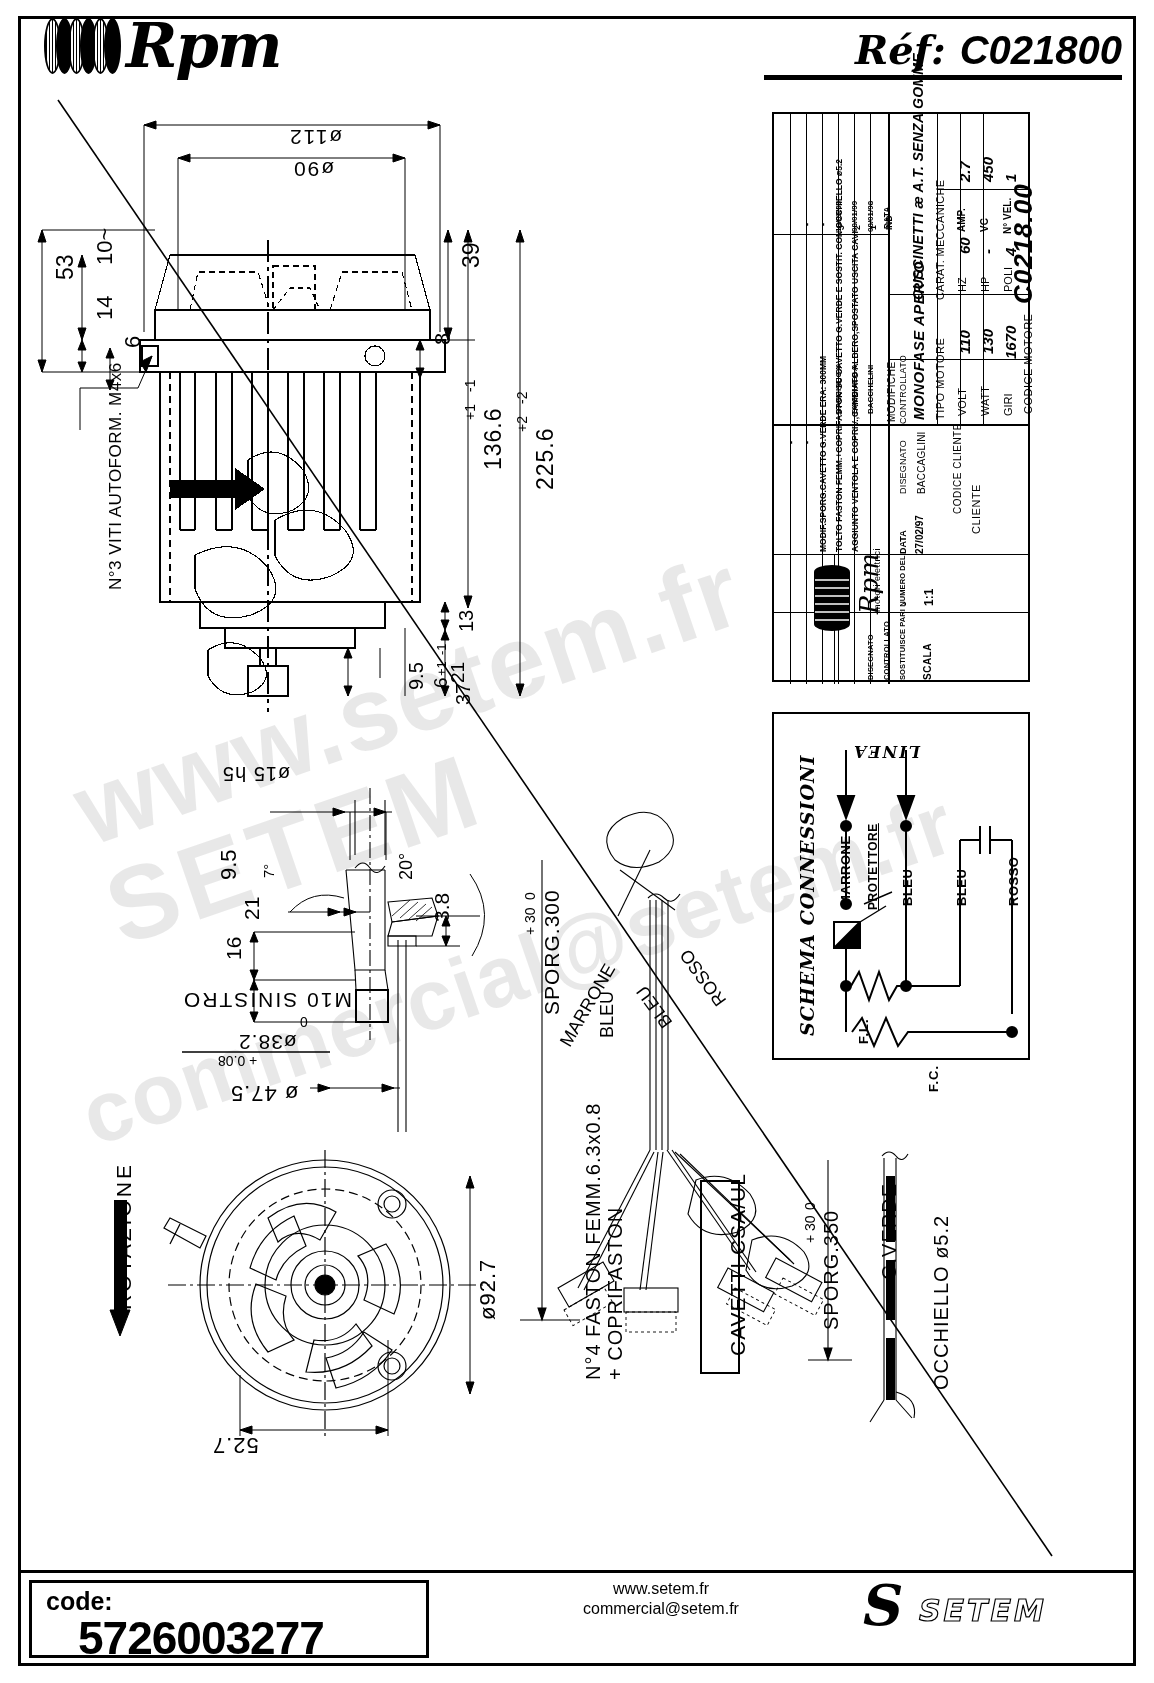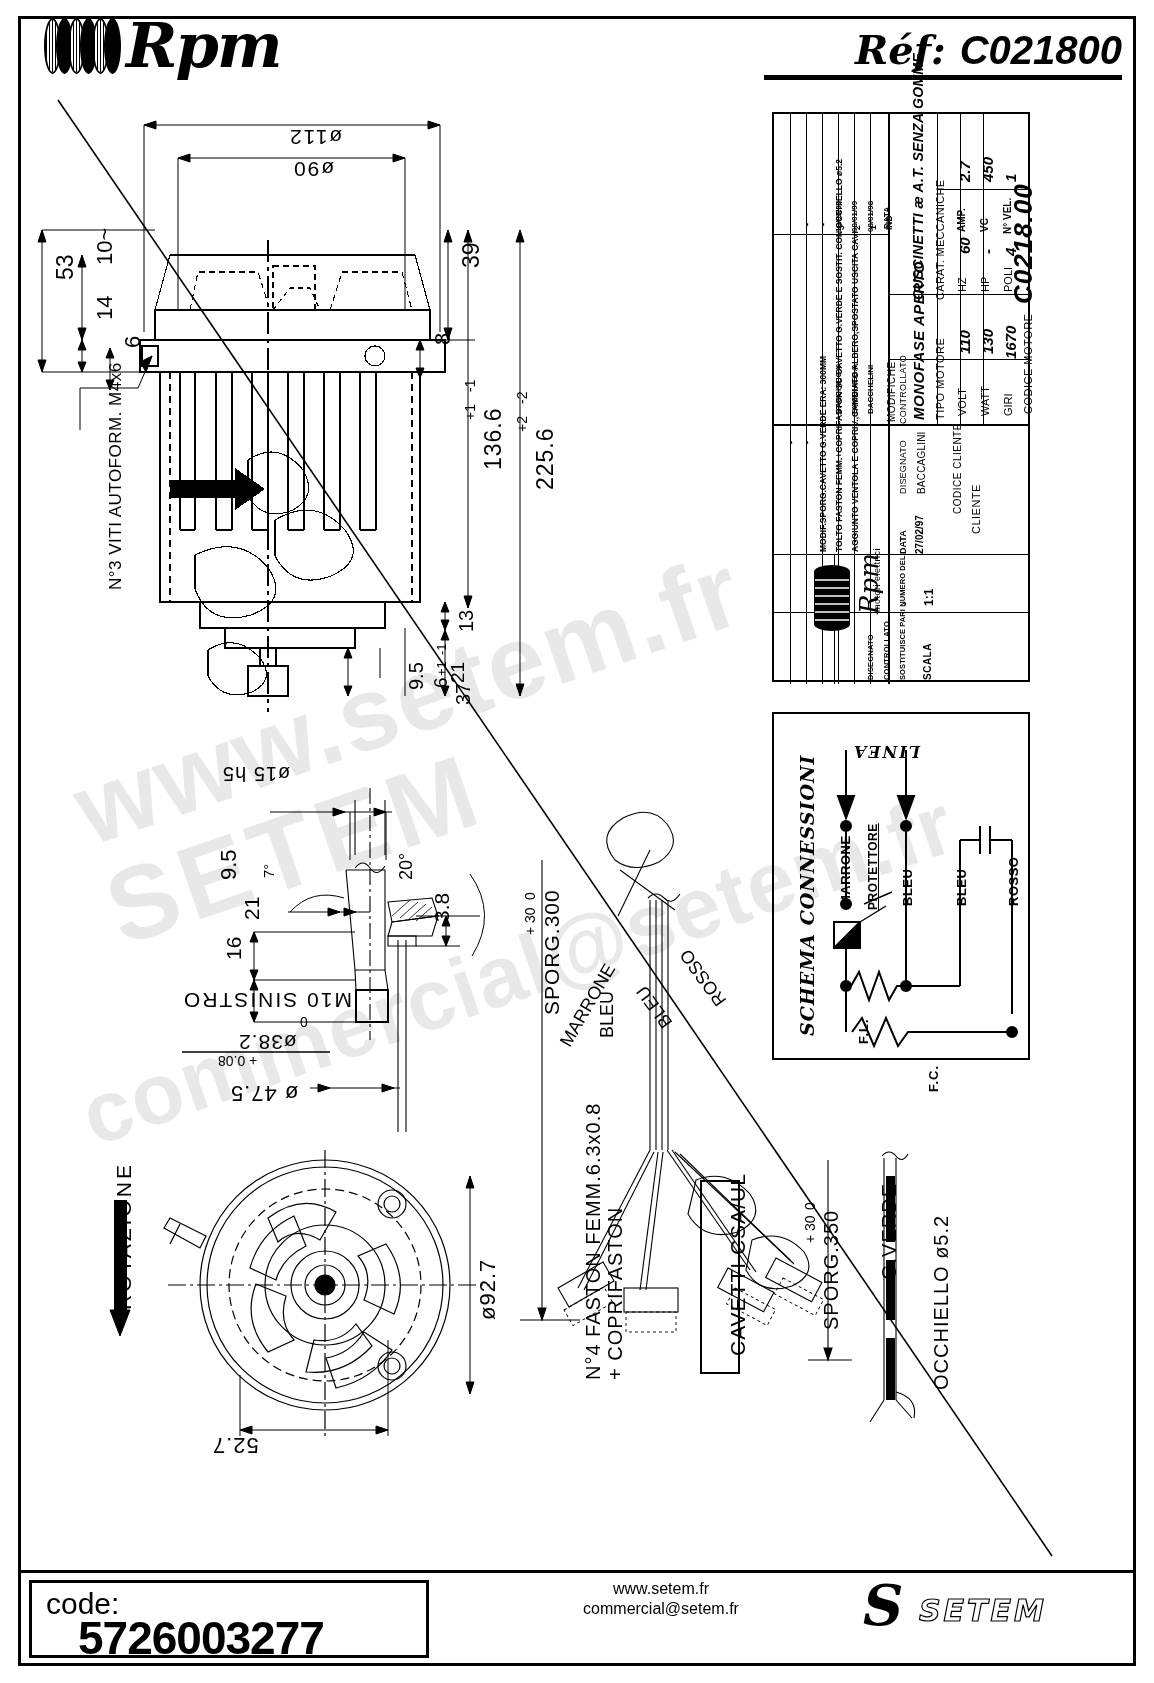--- a/index.html
+++ b/index.html
@@ -44,21 +44,21 @@
 
   
   #schema{position:absolute;left:772px;top:712px;width:258px;height:348px;
           border:2px solid #000;box-sizing:border-box;background:#fff;}
 
   
   #ftr{position:absolute;left:18px;top:1570px;width:1118px;height:96px;
        border:3px solid #000;box-sizing:border-box;}
   #codebox{position:absolute;left:8px;top:7px;width:400px;height:78px;border:3px solid #000;
            box-sizing:border-box;}
-  #code-label{position:absolute;left:14px;top:4px;font-size:30px;font-weight:normal;}
+  #code-label{position:absolute;left:14px;top:4px;font-size:25px;font-weight:bold;}
   #code-num{position:absolute;left:46px;top:28px;font-size:46px;font-weight:bold;letter-spacing:-1px;}
   #ftr-mid{position:absolute;left:430px;top:6px;width:420px;text-align:center;font-size:16px;line-height:20px;}
   #ftr-addr{position:absolute;left:420px;top:66px;width:690px;text-align:center;font-size:13px;}
   #setem-logo{position:absolute;left:840px;top:8px;width:260px;height:50px;}
   #setem-word{position:absolute;left:58px;top:12px;font-family:"DejaVu Sans",sans-serif;
                font-style:italic;font-weight:bold;font-size:30px;letter-spacing:3px;
                -webkit-text-stroke:1.2px #000;color:#fff;}
   #setem-s{position:absolute;left:2px;top:-2px;font-family:"DejaVu Serif",serif;font-style:italic;
            font-weight:bold;font-size:56px;color:#000;line-height:52px;}
 

